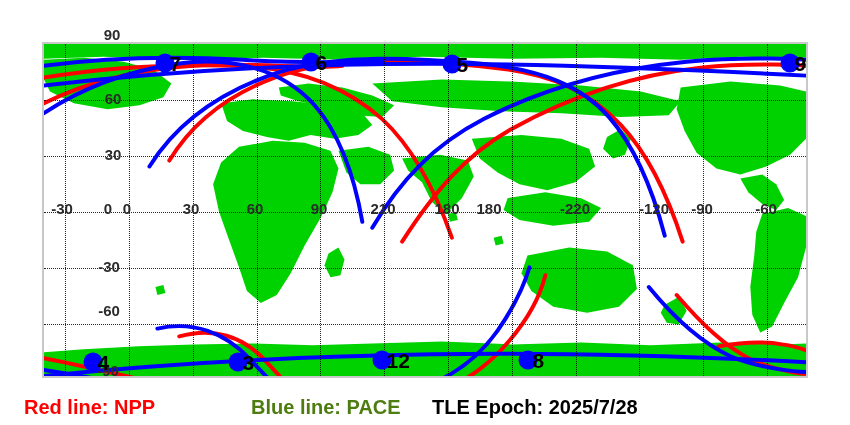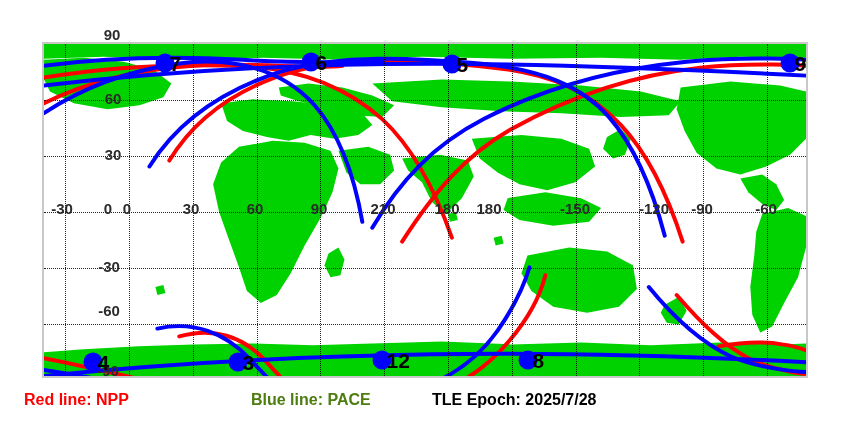--- a/index.html
+++ b/index.html
@@ -26,22 +26,22 @@
 
   
   .sat{position:absolute;transform:translate(-50%,-50%);}
   .sat .dot{width:19px;height:19px;border-radius:50%;background:#0000ff;}
   .sat .num{position:absolute;left:14px;top:50%;transform:translateY(-52%);
             font-family:"Liberation Sans",sans-serif;font-weight:bold;font-size:21px;
             color:#000;line-height:1;white-space:nowrap;}
 
   
   #legend{position:absolute;left:0;top:388px;width:850px;height:37px;}
-  .leg{position:absolute;top:1px;font-family:"Liberation Sans",sans-serif;
-       font-weight:bold;font-size:16px;line-height:22px;white-space:nowrap;}
+  .leg{position:absolute;top:8px;font-family:"Liberation Sans",sans-serif;
+       font-weight:bold;font-size:20px;line-height:22px;white-space:nowrap;}
   #leg-npp{left:24px;color:#ff0000;}
   #leg-pace{left:251px;color:#4d7c0f;}
   #leg-epoch{left:432px;color:#000000;}
 </style>
 </head>
 <body>
 
 <div id="stage">
 
   <div id="plot">
@@ -146,21 +146,21 @@
   <div class="lab lat" style="left:108px;top:370px;">-90</div>
 
   <div class="lab lon" style="left:62px;top:208px;">-30</div>
   <div class="lab lon" style="left:127px;top:208px;">0</div>
   <div class="lab lon" style="left:191px;top:208px;">30</div>
   <div class="lab lon" style="left:255px;top:208px;">60</div>
   <div class="lab lon" style="left:319px;top:208px;">90</div>
   <div class="lab lon" style="left:383px;top:208px;">210</div>
   <div class="lab lon" style="left:447px;top:208px;">180</div>
   <div class="lab lon" style="left:489px;top:208px;">180</div>
-  <div class="lab lon" style="left:575px;top:208px;">-150</div>
+  <div class="lab lon" style="left:575px;top:208px;">-220</div>
   <div class="lab lon" style="left:654px;top:208px;">-120</div>
   <div class="lab lon" style="left:702px;top:208px;">-90</div>
   <div class="lab lon" style="left:766px;top:208px;">-60</div>
 
   <div class="sat" style="left:165px;top:63px;">
     <div class="dot"></div>
     <div class="num">7</div>
   </div>
   <div class="sat" style="left:311px;top:62px;">
     <div class="dot"></div>

